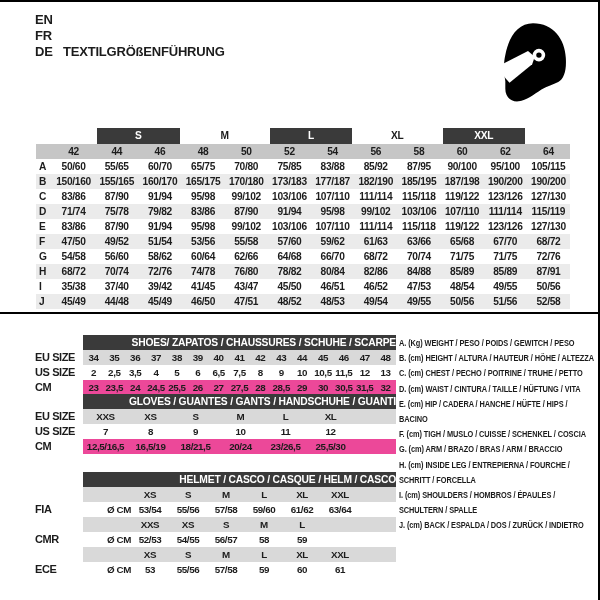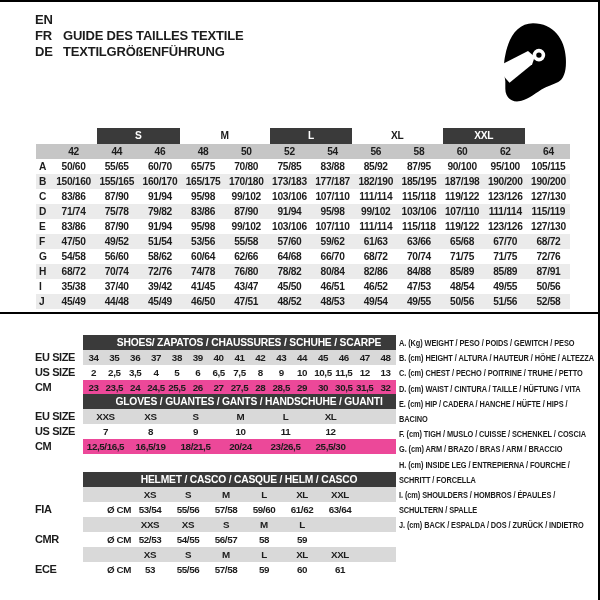--- a/index.html
+++ b/index.html
@@ -27,40 +27,39 @@
   
   .block{position:absolute;left:0;width:396px}
   #shoes-block{top:333px}
   #gloves-block{top:392px}
   #helmet-block{top:470px}
   .blk-row{display:grid;height:15px;line-height:15px;font-size:9.8px;letter-spacing:-0.4px;text-align:center}
   .shoes-cols{grid-template-columns:83px repeat(15,1fr)}
   .gloves-cols{grid-template-columns:83px repeat(6,45px) 1fr}
   .helmet-cols{grid-template-columns:83px 48px repeat(6,38px) 1fr}
   .title-cols{grid-template-columns:83px 1fr}
-  .blk-title{background:#3a3a3a;color:#fff;text-align:center;padding-left:19px;font-size:10.3px;letter-spacing:-0.2px}
+  .blk-title{background:#3a3a3a;color:#fff;text-align:right;padding-left:19px;font-size:10.3px;letter-spacing:-0.2px}
   .blk-label{text-align:left;padding-left:35px;font-size:11px;background:#fff}
   .shade1{background:#d9d9d9}
   .shade2{background:#ec4899}
   .whitebg{background:#fff}
   .unit-cell{text-align:right;padding-left:10px}
   
   #legend{position:absolute;left:399px;top:334px;width:242px;font-size:9px;line-height:15.2px;
     letter-spacing:-0.1px;transform:scaleX(0.82);transform-origin:left top}
 </style>
 </head>
 <body>
 
 <div id="langs">
     <div class="lang-row">
       <span class="lang-code">EN</span>
     </div>
     <div class="lang-row">
       <span class="lang-code">FR</span>
-      <span>GUIDE DES TAILLES TEXTILE</span>
     </div>
     <div class="lang-row">
       <span class="lang-code">DE</span>
       <span>TEXTILGRÖßENFÜHRUNG</span>
     </div>
   </div>
 
 <svg id="helmet-icon" viewBox="0 0 100 100" aria-hidden="true">
   <path fill="#000" d="M56 5 C80 5 94 24 95 46 C96 61 93 71 86 75 C80 78 73 80 66 84 C57 90 48 97 39 98 C29 99 23 92 23 83 L23 74 C21 62 21 51 23 43 C27 21 38 5 56 5 Z"></path>
   <path fill="#fff" d="M15 56 L50 38 L58 45 L55 54 L28 76 C22 70 17 63 15 56 Z"></path>

